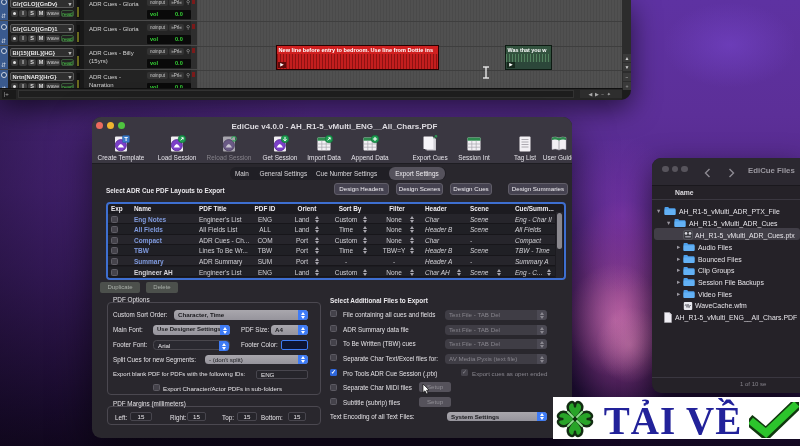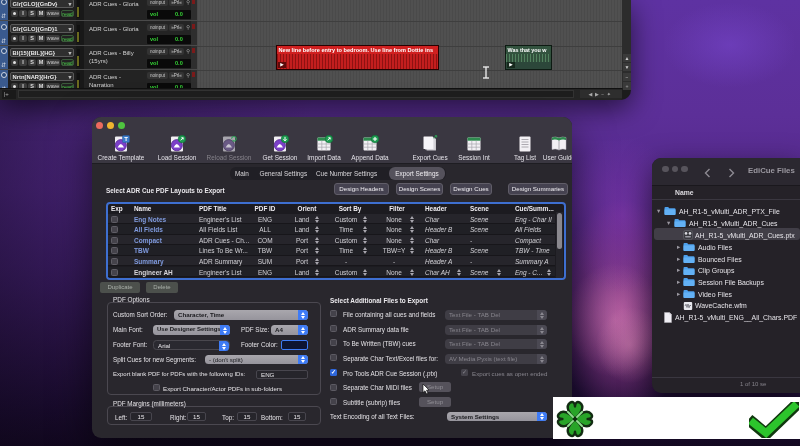--- a/index.html
+++ b/index.html
@@ -168,20 +168,21 @@
         </svg></div>
   </div>
 
   <div id="edicue" class="abs" style="left:92px;top:117px;width:480px;height:321px;background:#29272d;border-radius:9px;box-shadow:0 14px 40px rgba(0,0,0,0.6);overflow:hidden;">
       <div class="abs" style="left:5px;top:0;width:475px;height:321px;">
 
     <div class="abs" style="left:-5px;top:0;width:480px;height:47px;background:#3a3741;border-bottom:1px solid #1e1d22;"></div>
     <div class="abs" style="left:-1px;top:5px;width:7px;height:7px;border-radius:50%;background:#ec6a5e;"></div>
     <div class="abs" style="left:10px;top:5px;width:7px;height:7px;border-radius:50%;background:#f0b52f;"></div>
     <div class="abs" style="left:21px;top:5px;width:7px;height:7px;border-radius:50%;background:#4fc43f;"></div>
+    <div class="abs" style="left:0;top:4px;width:475px;height:11px;text-align:center;color:#dddbe0;font-size:8px;font-weight:bold;line-height:11px;">EdiCue v4.0.0 - AH_R1-5_vMulti_ENG__All_Chars.PDF</div>
     <div id="toolbar">
           <div class="abs" style="left:15px;top:18px;width:18px;height:18px;"><svg width="18" height="18" viewBox="0 0 18 18">
               <rect x="3" y="1.5" width="12" height="15" rx="1" fill="#f2f0f4"></rect>
               <circle cx="8.8" cy="10.2" r="5.6" fill="#7b3fc8" stroke="#55288f" stroke-width="0.8"></circle>
               <path d="M5.6 12.6 Q8.8 5.2 12 12.6 Z" fill="#ffffff"></path>
               <rect x="10.5" y="0.5" width="7" height="7" rx="1" fill="#3a7ac8" stroke="#2a5a98" stroke-width="0.5"></rect>
               <text x="14" y="6" font-size="6" fill="#fff" text-anchor="middle" font-weight="bold" font-family="Liberation Sans">T</text>
             </svg></div>
           <div class="abs" style="left:-8px;top:37px;width:64px;text-align:center;color:#e4e2e8;font-size:6.4px;white-space:nowrap;">Create Template</div>
           <div class="abs" style="left:71px;top:18px;width:18px;height:18px;"><svg width="18" height="18" viewBox="0 0 18 18">
@@ -690,20 +691,21 @@
 <path d="M19 21 C 24 15, 31.5 11, 35.2 16 C 37.4 19, 34.8 21, 31.6 21 C 34.8 21, 37.4 23, 35.2 26 C 31.5 31, 24 27, 19 21 Z"></path>
 </g>
 <g stroke="#90e090" stroke-width="2" stroke-linecap="round">
 <path d="M12 14 L17 19"></path>
             <path d="M26 14 L21 19"></path>
             <path d="M12 28 L17 23"></path>
             <path d="M26 28 L21 23"></path>
 </g>
 </svg>
       </div>
+      <div class="abs" style="left:44px;top:3px;width:152px;height:42px;color:#22229a;font-family:'Liberation Serif',serif;font-weight:bold;font-size:39px;line-height:42px;letter-spacing:1px;text-align:center;">TẢI VỀ</div>
       <div class="abs" style="left:196px;top:5px;width:50px;height:36px;">
         <svg width="50" height="36" viewBox="0 0 50 36" style="position:absolute;left:0;top:0;">
 <path d="M4 21 L17 32 L46 4" fill="none" stroke="#11380f" stroke-width="11.5" stroke-linecap="square"></path>
 <path d="M4.5 21 L17 31 L45 4.5" fill="none" stroke="#2cc42c" stroke-width="7.5" stroke-linecap="square"></path>
 </svg>
       </div>
     </div>
 </div>
 
 </body></html>

